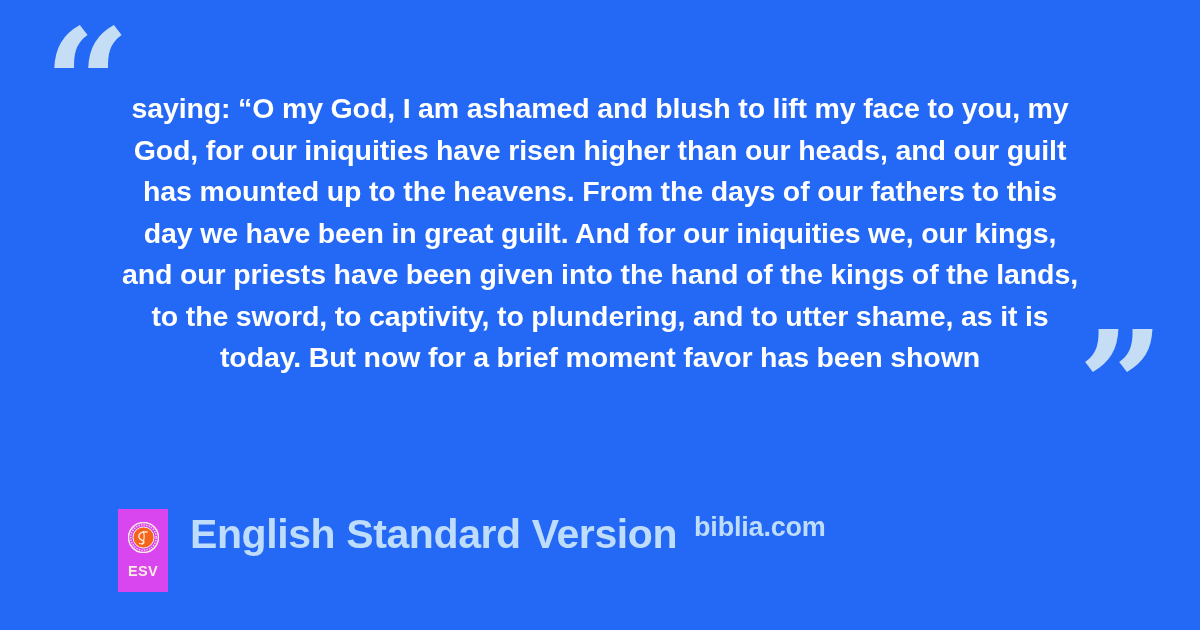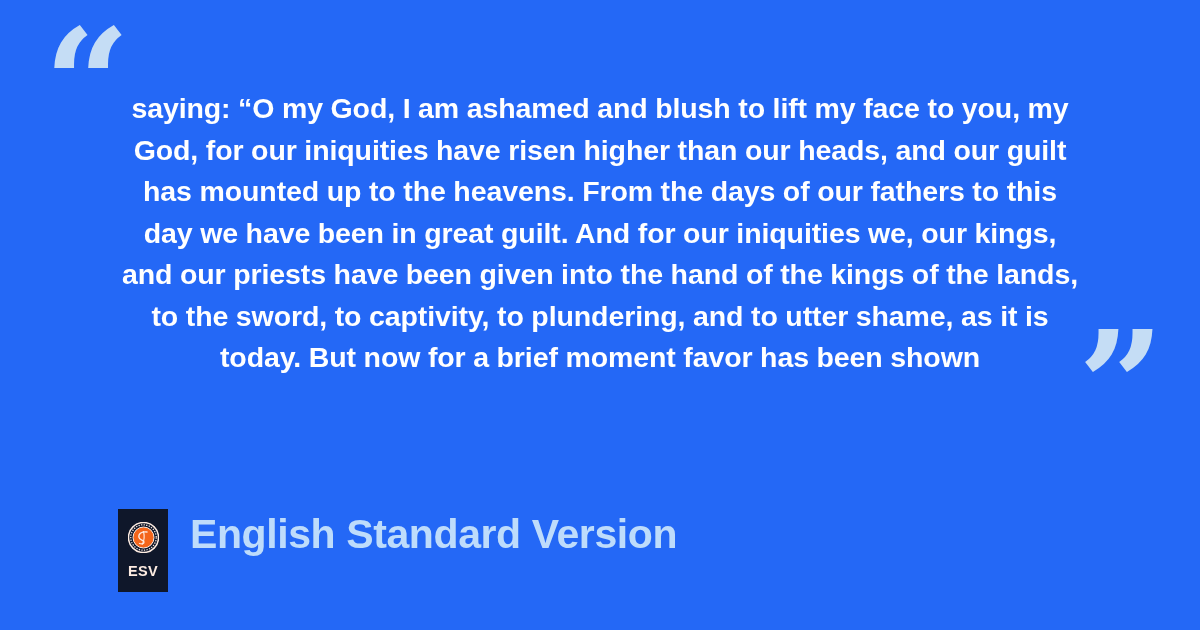--- a/index.html
+++ b/index.html
@@ -67,21 +67,21 @@
     top: 509px;
     display: flex;
     flex-direction: row;
     align-items: flex-start;
   }
 
   #logo-tile {
     position: relative;
     width: 50px;
     height: 83px;
-    background: #0f172a;
+    background: #d946ef;
     flex: 0 0 auto;
     display: flex;
     flex-direction: column;
     align-items: center;
     justify-content: flex-start;
     overflow: hidden;
   }
   #logo-seal {
     margin-top: 13px;
     width: 31px;
@@ -144,17 +144,18 @@
         <circle cx="31" cy="31" r="25.5" fill="none" stroke="#fdece2" stroke-width="2.5" stroke-dasharray="2.6 2.6"></circle>
         <circle cx="31" cy="31" r="21" fill="#f4651a" stroke="#fdece2" stroke-width="2"></circle>
         <path d="M38 20 C28 18, 20 24, 22 31 C23.6 36.4, 31 36, 32 40 C32.7 43.2, 28 45, 23 43" fill="none" stroke="#fdece2" stroke-width="2.6" stroke-linecap="round"></path>
         <path d="M31 19 C33 27, 33 36, 29 44" fill="none" stroke="#fdece2" stroke-width="2.2" stroke-linecap="round"></path>
       </svg>
       <span id="logo-abbr">ESV</span>
     </div>
 
     <div id="attribution-text">
       <span id="version-name">English Standard Version</span>
+      <span id="site-url">biblia.com</span>
     </div>
 
   </div>
 
 </div>
 
 </body></html>

